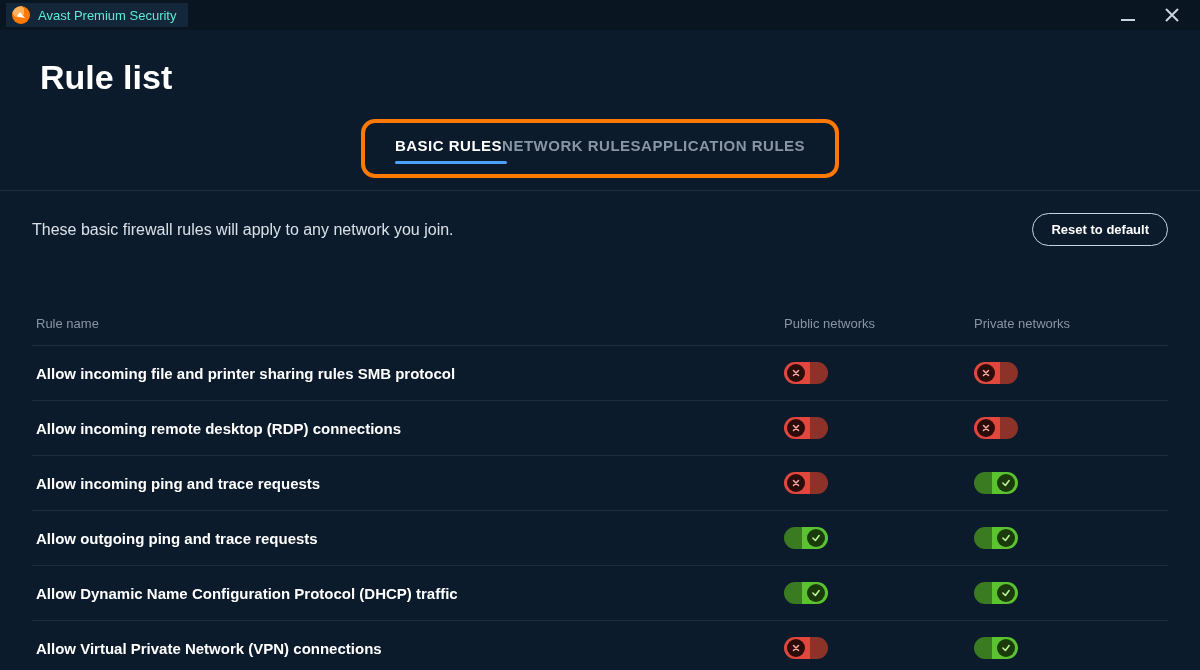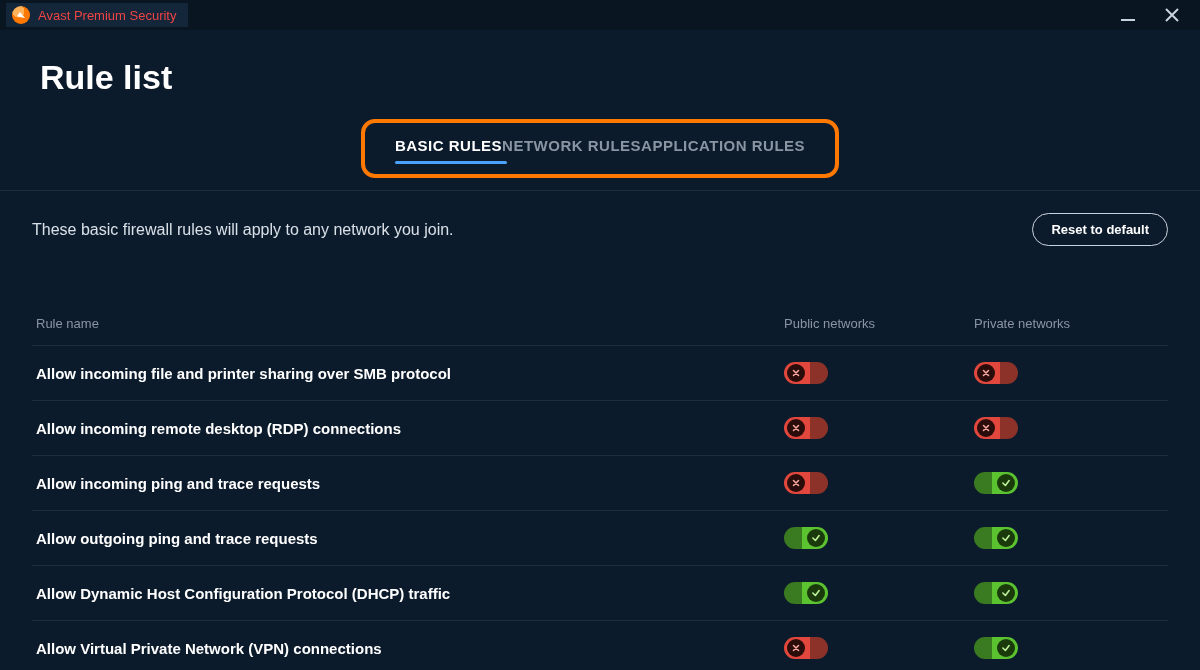--- a/index.html
+++ b/index.html
@@ -27,21 +27,21 @@
     overflow:hidden;
     position:relative;
   }
   .titlebar{
     height:30px;
     background:var(--titlebar);
     display:flex;
     align-items:center;
     padding:0 6px;
     font-size:13px;
-    color:#ef4444;
+    color:#5eead4;
   }
   .titlebar .tb-left{
     display:flex;align-items:center;gap:8px;
     background:#13263a;
     padding:3px 12px 3px 6px;
     border-radius:0;
   }
   .logo{
     width:18px;height:18px;border-radius:50%;
     background:radial-gradient(circle at 35% 30%, #ffb259 0 35%, #ff7800 36% 100%);
@@ -196,21 +196,21 @@
 </div>
 
 <div class="table">
   <div class="thead">
     <span>Rule name</span>
     <span>Public networks</span>
     <span>Private networks</span>
   </div>
   <div id="rows">
       <div class="row">
-        <span class="col-rule">Allow incoming file and printer sharing over SMB protocol</span>
+        <span class="col-rule">Allow incoming file and printer sharing rules SMB protocol</span>
         <span>
           <div class="toggle off">
             <div class="knob">
               <svg viewBox="0 0 16 16">
                 <path d="M4 4 L12 12 M12 4 L4 12" stroke="#f7a79f" stroke-width="2.5" stroke-linecap="round"></path>
               </svg>
             </div>
           </div>
         </span>
         <span>
@@ -280,21 +280,21 @@
           <div class="toggle on">
             <div class="knob">
               <svg viewBox="0 0 16 16">
                 <path d="M3 8 L7 12 L13 4" stroke="#bdf29a" stroke-width="2.5" fill="none" stroke-linecap="round" stroke-linejoin="round"></path>
               </svg>
             </div>
           </div>
         </span>
       </div>
       <div class="row">
-        <span class="col-rule">Allow Dynamic Host Configuration Protocol (DHCP) traffic</span>
+        <span class="col-rule">Allow Dynamic Name Configuration Protocol (DHCP) traffic</span>
         <span>
           <div class="toggle on">
             <div class="knob">
               <svg viewBox="0 0 16 16">
                 <path d="M3 8 L7 12 L13 4" stroke="#bdf29a" stroke-width="2.5" fill="none" stroke-linecap="round" stroke-linejoin="round"></path>
               </svg>
             </div>
           </div>
         </span>
         <span>

